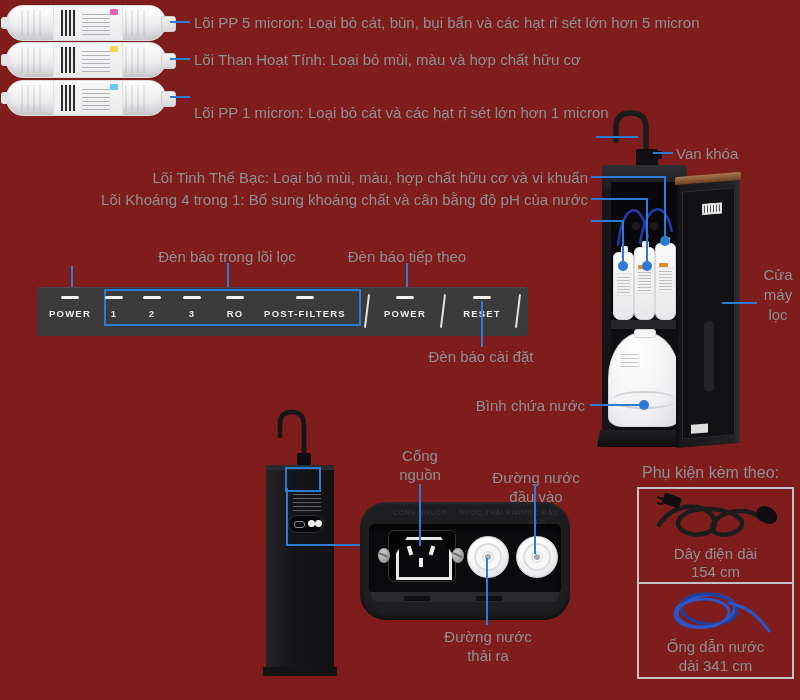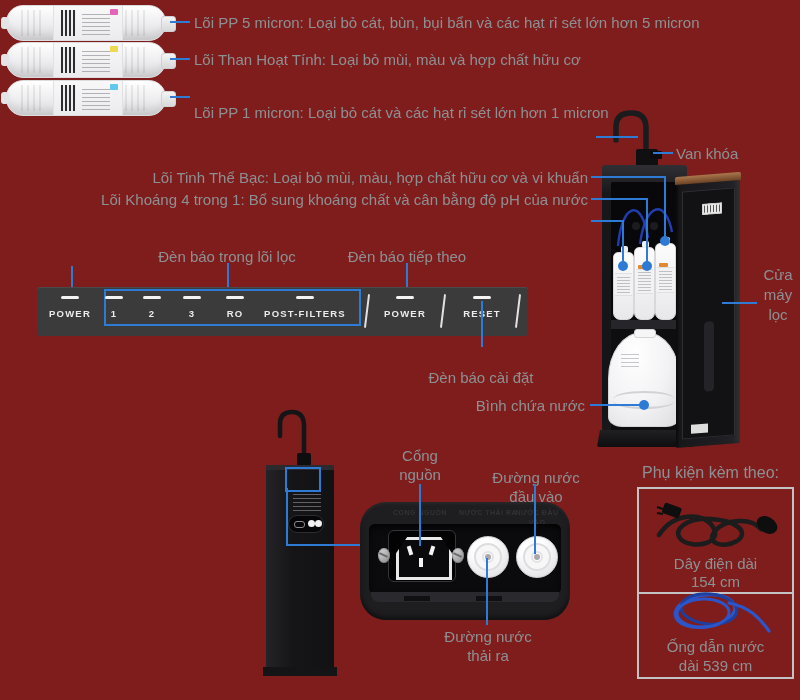--- a/index.html
+++ b/index.html
@@ -108,21 +108,21 @@
           clip-path:polygon(20% 0,80% 0,100% 38%,100% 100%,0 100%,0 38%);}
   .pin{position:absolute;width:4px;height:9px;background:#f4f4f4;}
   .fit{position:absolute;top:34px;width:40px;height:40px;border-radius:50%;border:1px solid #cfcfd1;
        background:radial-gradient(circle at 40% 32%,#ffffff 0 30%,#ededef 62%,#d7d7d9 100%);}
   .fit .r1{position:absolute;left:6px;top:6px;right:6px;bottom:6px;border-radius:50%;border:2px solid #dddddf;background:#f7f7f8;}
   .fit .r2{position:absolute;left:6px;top:6px;right:6px;bottom:6px;border-radius:50%;border:2px solid #e3e3e5;background:#fbfbfc;}
   .fit .rd{position:absolute;left:50%;top:50%;width:6px;height:6px;margin:-3px 0 0 -3px;border-radius:50%;background:#a9a9ad;}
 
   
   #accbox{left:637px;top:487px;width:153px;height:188px;border:2px solid #c3c3c5;}
-  #accbox .cell1{position:absolute;left:0;top:10px;width:100%;height:93px;border-bottom:2px solid #c3c3c5;}
+  #accbox .cell1{position:absolute;left:0;top:0;width:100%;height:93px;border-bottom:2px solid #c3c3c5;}
   .acc-name{position:absolute;width:100%;text-align:center;font-size:15px;color:#8d9093;}
 </style>
 </head>
 <body>
 
 <div id="stage">
 
   <div class="capsule" style="top:5px;">
     <div class="cap-nub-l"></div>
     <div class="cap-nub-r"></div>
@@ -284,21 +284,21 @@
     </div>
     <div class="pdiv" style="left:405px;"></div>
     <div class="pbtn" style="left:410px;width:70px;">
       <span class="pled"></span>
       <span class="ptxt">RESET</span>
     </div>
     <div class="pdiv" style="left:480px;"></div>
   </div>
 
   <div class="cline" style="left:481px;top:301px;width:2px;height:46px;"></div>
-  <div class="lbl center" style="left:418px;top:347px;width:126px;margin-top:21px;">Đèn báo cài đặt</div>
+  <div class="lbl center" style="left:418px;top:347px;width:126px;">Đèn báo cài đặt</div>
 
   <svg class="abs" style="left:272px;top:406px;" width="46" height="62">
     <path d="M32 58 L32 20 Q32 6 20 6 Q8 6 8 18 L8 30" stroke="#151517" stroke-width="4.5" fill="none" stroke-linecap="round"></path>
     <rect x="25" y="47" width="14" height="13" rx="2" fill="#0e0e10"></rect>
   </svg>
   <div class="abs" id="rear-body">
     <div class="topstrip"></div>
     <div id="rear-sticker"></div>
     <div id="rear-oval">
       <span class="d1"></span>
@@ -364,17 +364,17 @@
       <div class="acc-name" style="top:74px;">154 cm</div>
     </div>
     <div class="abs" style="left:0;top:95px;width:100%;height:93px;">
       <svg class="abs" style="left:14px;top:1px;" width="124" height="52">
         <ellipse cx="52" cy="26" rx="30" ry="16" stroke="#2b55c8" stroke-width="3.2" fill="none" transform="rotate(-8 52 26)"></ellipse>
         <ellipse cx="56" cy="24" rx="28" ry="15" stroke="#1d3f9e" stroke-width="3" fill="none" transform="rotate(5 56 24)"></ellipse>
         <ellipse cx="50" cy="28" rx="26" ry="14" stroke="#2b55c8" stroke-width="3" fill="none" transform="rotate(-2 50 28)"></ellipse>
         <path d="M76 18 C 96 22, 106 32, 116 46" stroke="#2b55c8" stroke-width="3.2" fill="none" stroke-linecap="round"></path>
       </svg>
       <div class="acc-name" style="top:54px;">Ống dẫn nước</div>
-      <div class="acc-name" style="top:73px;">dài 539 cm</div>
+      <div class="acc-name" style="top:73px;">dài 341 cm</div>
     </div>
   </div>
 
 </div>
 
 </body></html>

